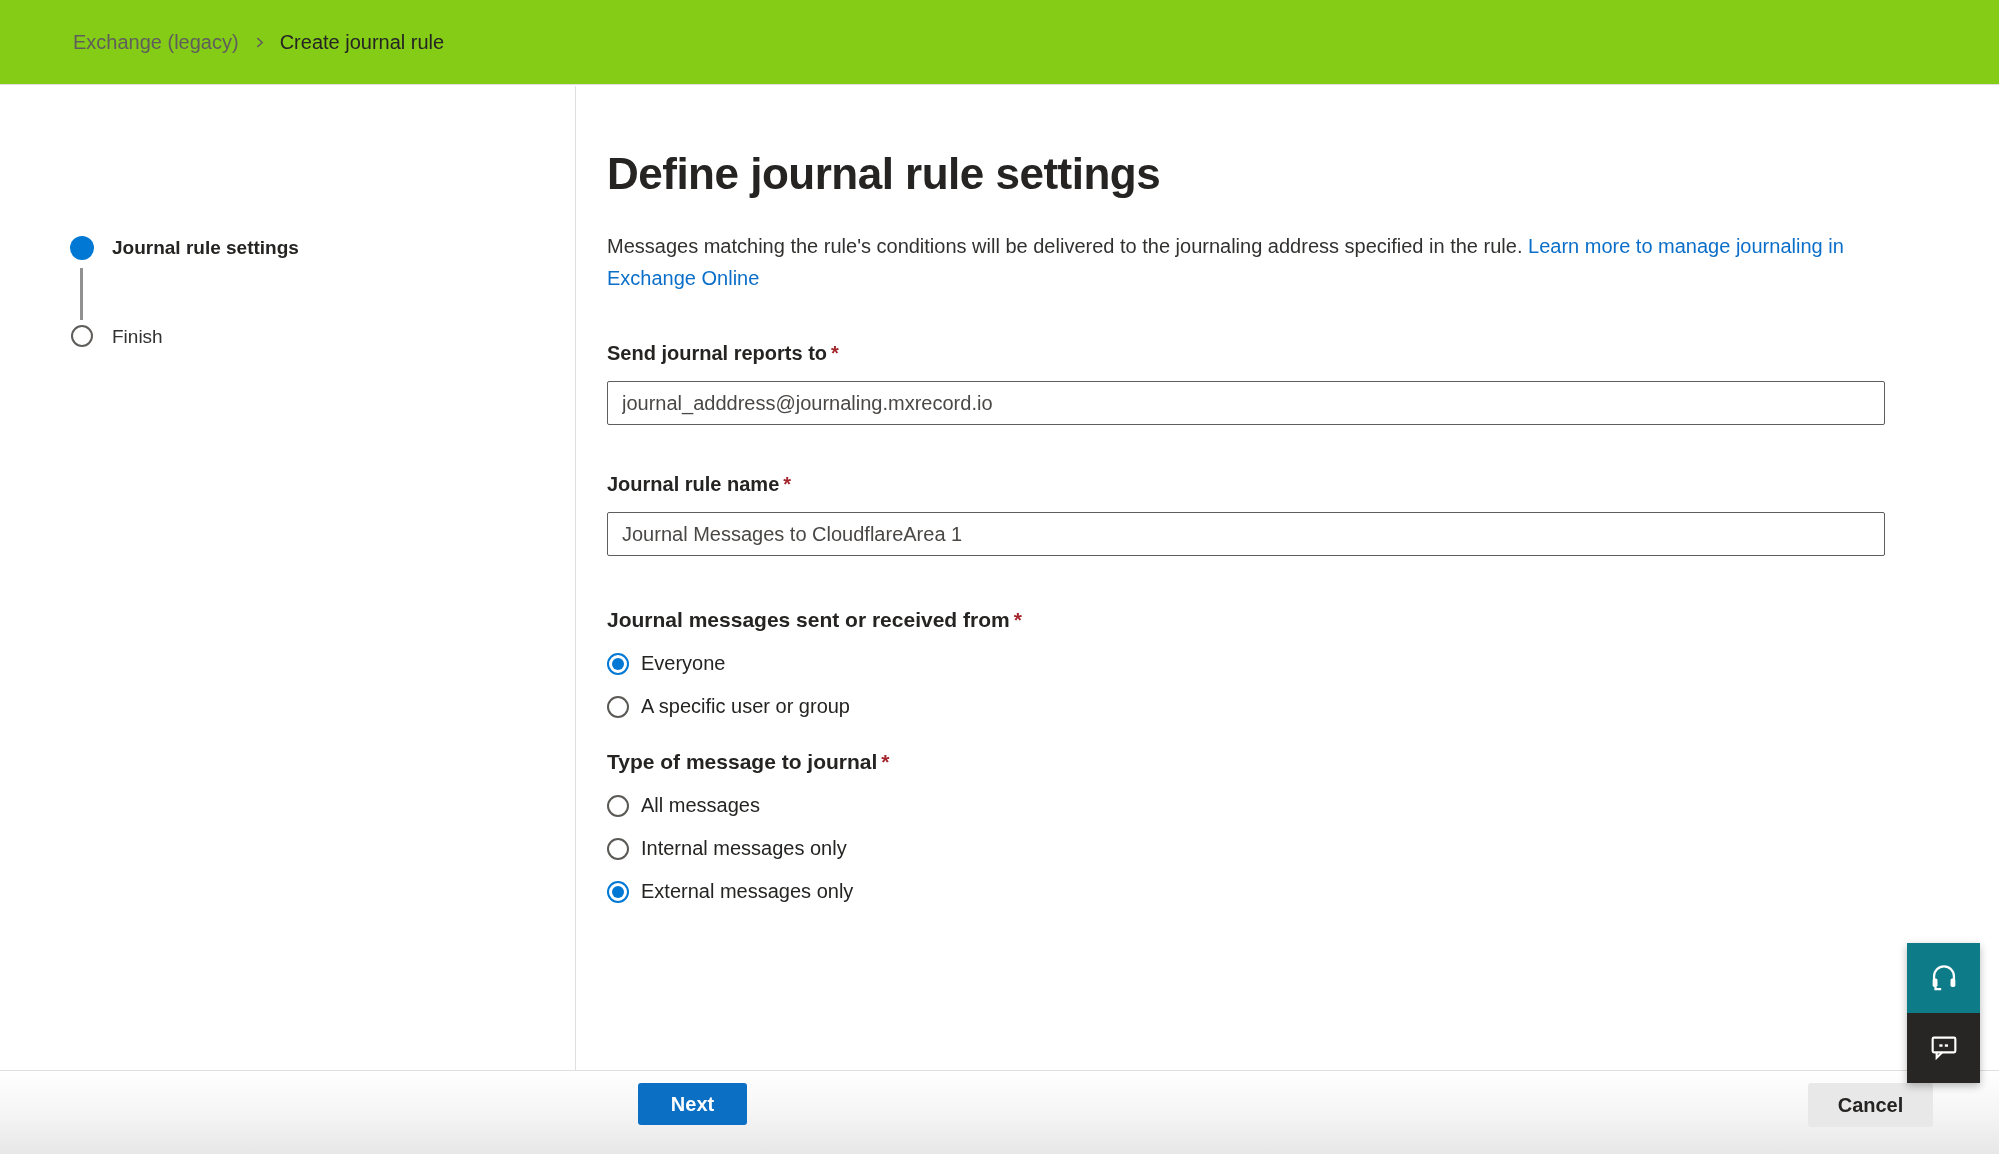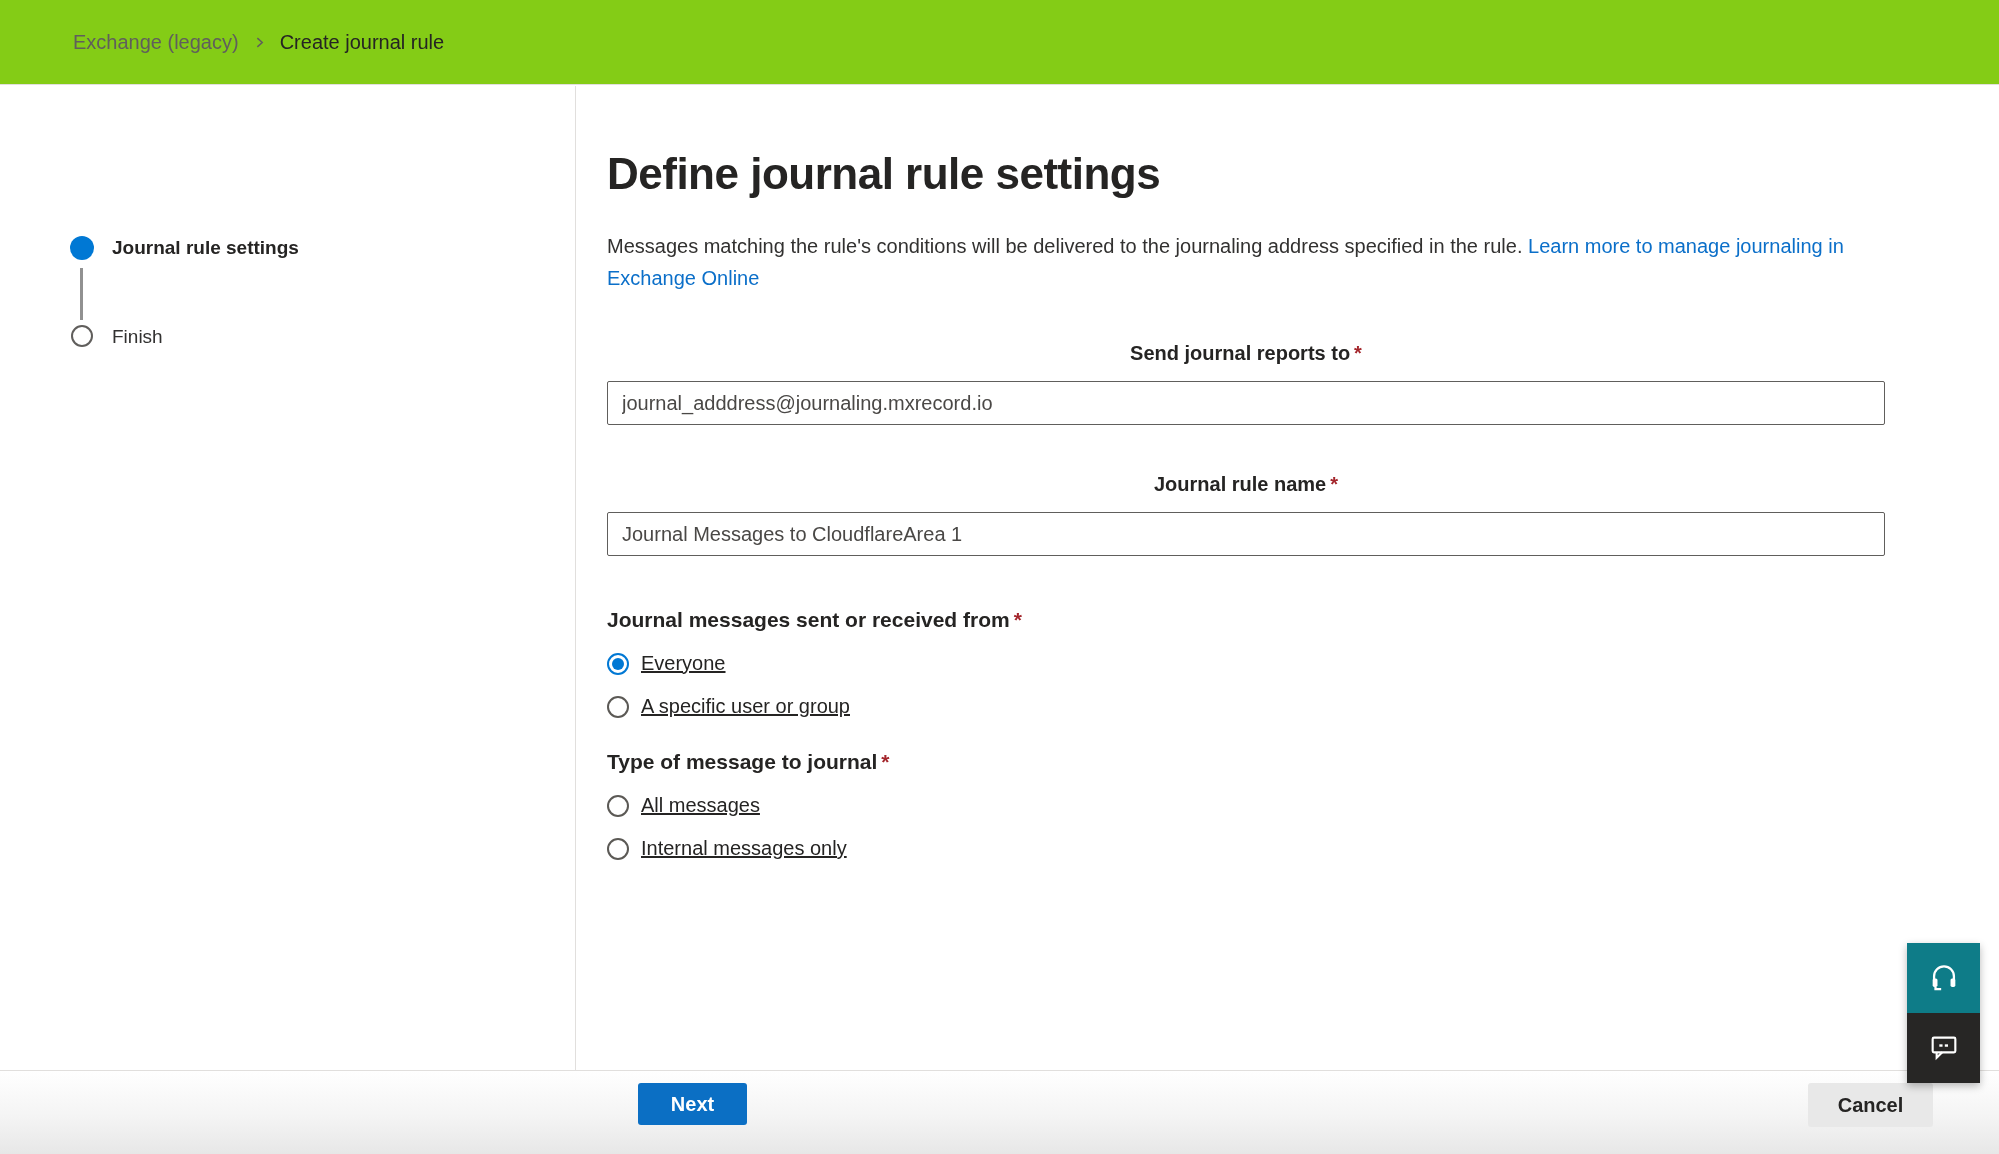--- a/index.html
+++ b/index.html
@@ -29,36 +29,36 @@
 
   
   .content { position:absolute; left:577px; top:86px; right:0; bottom:84px;
     background:#fff; overflow:hidden; }
   .content-col { margin-left:30px; margin-top:62px; width:1278px; }
   h1.page-title { font-size:44px; line-height:52px; font-weight:700; color:#252423;
     letter-spacing:-0.5px; }
   .desc { margin-top:30px; max-width:1240px; font-size:20px; line-height:32px; color:#323130; }
   .desc a { color:#0b6fc9; text-decoration:none; cursor:pointer; }
 
-  .field-label { margin-top:48px; font-size:20px; font-weight:600; color:#252423;text-align:center; }
+  .field-label { margin-top:48px; font-size:20px; font-weight:600; color:#252423; }
   .required { color:#a4262c; font-weight:600; margin-left:4px; }
   .text-input { display:block; margin-top:16px; width:1278px; height:44px;
     border:1px solid #605e5c; border-radius:2px; background:#fff; padding:16px 14px;
     font-size:20px; font-family:"Liberation Sans", sans-serif; color:#4a4846; outline:none; }
 
   .group-label { font-size:21px; font-weight:700; color:#252423; }
   .group-scope { margin-top:52px; }
   .group-type { margin-top:32px; }
   .radio-row { display:flex; align-items:center; margin-top:20px; cursor:pointer; }
   .radio { width:22px; height:22px; border-radius:50%; border:2px solid #5b5955;
     background:#fff; flex:0 0 auto; position:relative; }
   .radio-row.checked .radio { border-color:#0078d4; }
   .radio-row.checked .radio::after { content:""; position:absolute; left:50%; top:50%;
     width:12px; height:12px; margin:-6px 0 0 -6px; border-radius:50%; background:#0078d4; }
-  .radio-label { margin-left:12px; font-size:20px; color:#252423;text-decoration:underline; }
+  .radio-label { margin-left:12px; font-size:20px; color:#252423; }
 
   
   .footer { position:absolute; left:0; right:0; bottom:0; height:84px;
     border-top:1px solid #e1dfdd;
     background:linear-gradient(180deg,#ffffff 0%,#f4f4f4 55%,#e7e7e7 100%); }
   .btn-next { position:absolute; left:638px; top:12px; width:109px; height:42px;
     background:#0b6fc4; border:none; border-radius:3px; color:#fff; font-size:20px;
     font-weight:600; font-family:"Liberation Sans", sans-serif; cursor:pointer; }
   .btn-cancel { position:absolute; right:66px; top:12px; width:125px; height:44px;
     background:#e8e8e8; border:none; border-radius:3px; color:#252423; font-size:20px;
@@ -130,20 +130,24 @@
         <span>Type of message to journal</span><span class="required">*</span>
       </div>
       <div class="radio-row">
         <span class="radio"></span>
         <span class="radio-label">All messages</span>
       </div>
       <div class="radio-row">
         <span class="radio"></span>
         <span class="radio-label">Internal messages only</span>
       </div>
+      <div class="radio-row checked">
+        <span class="radio"></span>
+        <span class="radio-label">External messages only</span>
+      </div>
     </div>
   </div>
 </main>
 
 <div class="float-stack">
   <button class="float-btn float-help">
     <span>
       <svg width="34" height="34" viewBox="0 0 24 24" fill="none">
         <path d="M5 14.5v-3a7 7 0 0 1 14 0v3" stroke="#ffffff" stroke-width="1.6" fill="none"></path>
         <rect x="4" y="13" width="3.4" height="6" rx="1.2" fill="#ffffff"></rect>

